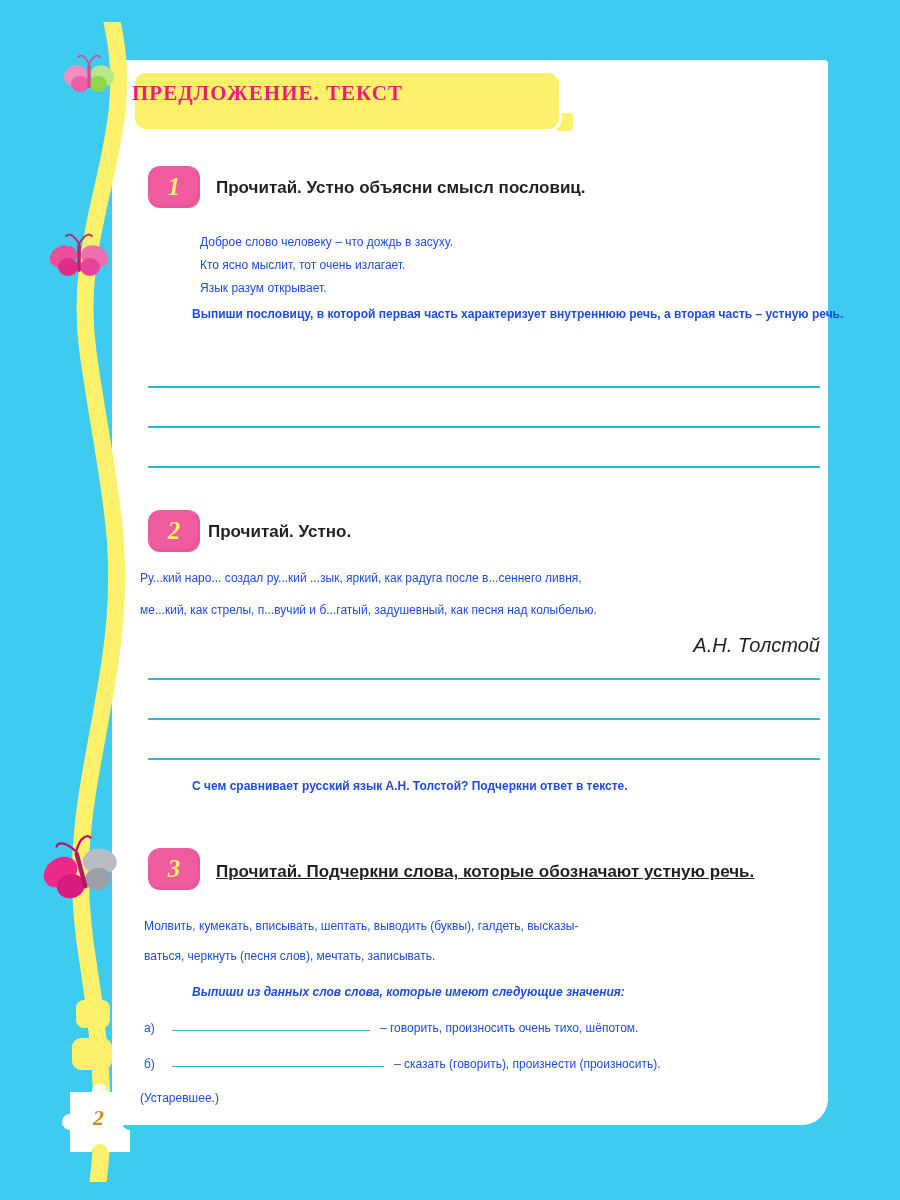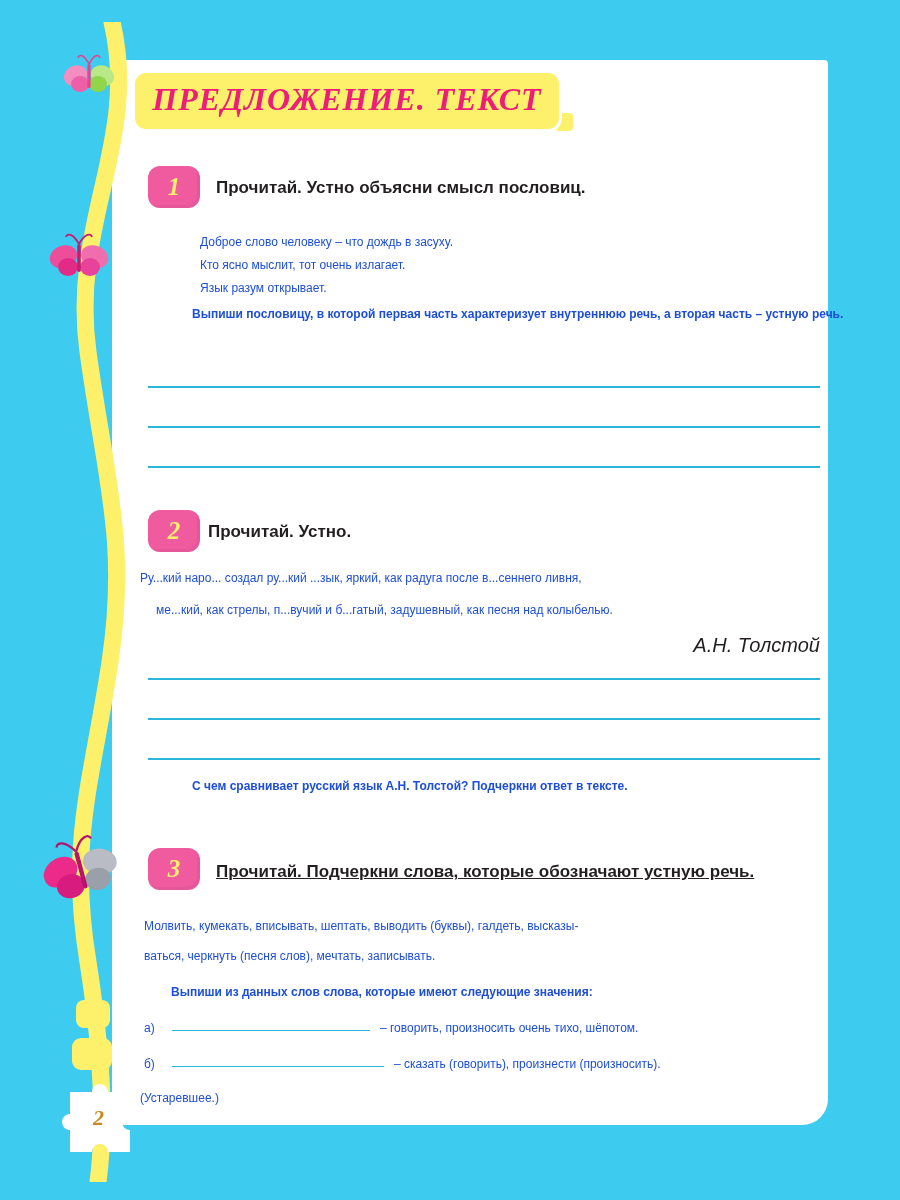--- a/index.html
+++ b/index.html
@@ -125,25 +125,24 @@
     background: #fdf06a;
     border: 3px solid #ffffff;
     border-radius: 7px;
     box-sizing: border-box;
   }
   .banner-text {
     position: absolute;
     left: 0;
     top: 11px;
     width: 430px;
-    text-align: center;
+    text-align: left;
     font-family: "Liberation Serif", serif;
-    font-style: italic;
     font-weight: bold;
-    font-size: 32px;
+    font-size: 21px;
     letter-spacing: 1px;
     color: #ed1e79;
     white-space: nowrap;
   }
 
   
   .content {
     position: absolute;
     left: 112px;
     top: 150px;
@@ -290,41 +289,41 @@
       <div class="rule" style="left:36px; top:316px; width:672px;"></div>
     </div>
 
     <div class="task" style="top:0;">
       <div class="badge" style="left:36px; top:360px;">
         <span>2</span>
       </div>
       <div class="task-title" style="left:96px; top:372px;">Прочитай. Устно.</div>
 
       <div class="body-text" style="left:28px; top:416px; width:690px;">Ру...кий наро... создал ру...кий ...зык, яркий, как радуга после в...сеннего ливня,</div>
-      <div class="body-text" style="left:28px; top:448px; width:690px;margin-left:16px;">ме...кий, как стрелы, п...вучий и б...гатый, задушевный, как песня над колыбелью.</div>
+      <div class="body-text" style="left:28px; top:448px; width:690px;">ме...кий, как стрелы, п...вучий и б...гатый, задушевный, как песня над колыбелью.</div>
 
       <div class="author" style="left:308px; top:484px; width:400px;">А.Н. Толстой</div>
 
       <div class="rule" style="left:36px; top:528px; width:672px;"></div>
       <div class="rule" style="left:36px; top:568px; width:672px;"></div>
       <div class="rule" style="left:36px; top:608px; width:672px;"></div>
 
       <div class="body-text bold" style="left:36px; top:624px; width:690px;">С чем сравнивает русский язык А.Н. Толстой? Подчеркни ответ в тексте.</div>
     </div>
 
     <div class="task" style="top:0;">
       <div class="badge" style="left:36px; top:698px;">
         <span>3</span>
       </div>
       <div class="task-title" style="left:104px; top:712px;text-decoration:underline;">Прочитай. Подчеркни слова, которые обозначают устную речь.</div>
 
       <div class="body-text just" style="left:32px; top:764px; width:680px;">Молвить, кумекать, вписывать, шептать, выводить (буквы), галдеть, высказы-</div>
       <div class="body-text" style="left:32px; top:794px; width:680px;">ваться, черкнуть (песня слов), мечтать, записывать.</div>
 
-      <div class="body-text bold" style="left:15px; top:830px; width:690px;">Выпиши из данных слов слова, которые имеют следующие значения:</div>
+      <div class="body-text bold" style="left:36px; top:830px; width:690px;font-style:italic;">Выпиши из данных слов слова, которые имеют следующие значения:</div>
 
       <div class="body-text" style="left:32px; top:866px;">а)</div>
       <div class="inline-rule" style="position:absolute; left:60px; top:866px; width:198px;"></div>
       <div class="body-text" style="left:268px; top:866px;">– говорить, произносить очень тихо, шёпотом.</div>
 
       <div class="body-text" style="left:32px; top:902px;">б)</div>
       <div class="inline-rule" style="position:absolute; left:60px; top:902px; width:212px;"></div>
       <div class="body-text" style="left:282px; top:902px;">–  сказать  (говорить),  произнести  (произносить).</div>
 
       <div class="body-text" style="left:28px; top:936px;">(Устаревшее.)</div>

